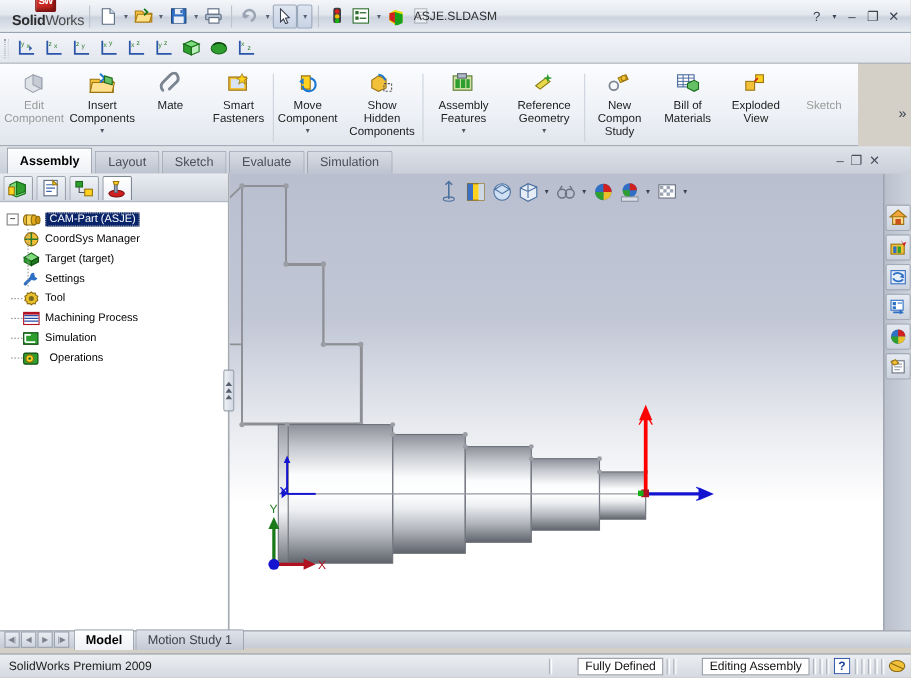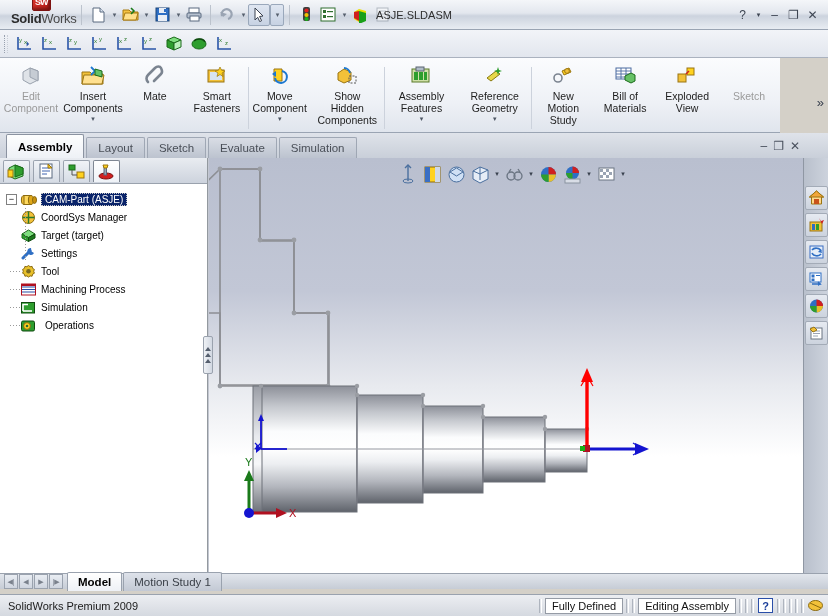--- a/index.html
+++ b/index.html
@@ -191,21 +191,21 @@
   .statusbar {
     position:absolute; left:0; top:594px; width:828px; height:22px;
     background:linear-gradient(to bottom,#eceef2,#d5d9e0);
     border-top:1px solid #9aa2ae; display:flex; align-items:center; padding:0 4px;
     font-size:11px; color:#1b1b1b;
   }
   .sb-text { padding-left:4px; }
   .sb-right { margin-left:auto; display:flex; align-items:center; gap:3px; }
   .sb-field {
     height:16px; padding:0 6px; background:#fff; border:1px solid #959ba5;
-    display:flex; align-items:center; font-size:11px; color:#111;
+    display:flex; align-items:center; font-size:11px; color:#111;margin-left:20px;
   }
   .sb-grip { width:3px; height:14px; border-left:1px solid #aeb4be; border-right:1px solid #fff; }
   .sb-icon { width:17px; height:16px; display:flex; align-items:center; justify-content:center;}
 </style>
 </head>
 <body>
 
 <div id="app">
 
   <div class="titlebar">
@@ -485,21 +485,21 @@
 
     <div class="rb-item">
       <div class="rb-icon">
         <svg width="24" height="22" viewBox="0 0 24 22">
             <circle cx="7" cy="13" r="4" fill="none" stroke="#7b8490" stroke-width="1.6"></circle>
             <path d="M11 6l7-3 2 4-7 3z" fill="#ffd21f" stroke="#9a7512"></path>
             <circle cx="16" cy="6" r="2.4" fill="#f2c139" stroke="#9a7512"></circle>
           </svg>
       </div>
       <div class="rb-label" style="white-space:pre-line">New
-Motion
+Compon
 Study</div>
     </div>
 
     <div class="rb-item">
       <div class="rb-icon">
         <svg width="24" height="22" viewBox="0 0 24 22">
             <rect x="3" y="3" width="15" height="11" fill="#fff" stroke="#4a6aa0"></rect>
             <path d="M3 6h15M3 9h15M3 12h15M8 3v11M13 3v11" stroke="#4a6aa0" stroke-width=".9"></path>
             <path d="M12 11l6-3 4 2v6l-4 2-6-3z" fill="#66c166" stroke="#1a6b1a"></path>
           </svg>

